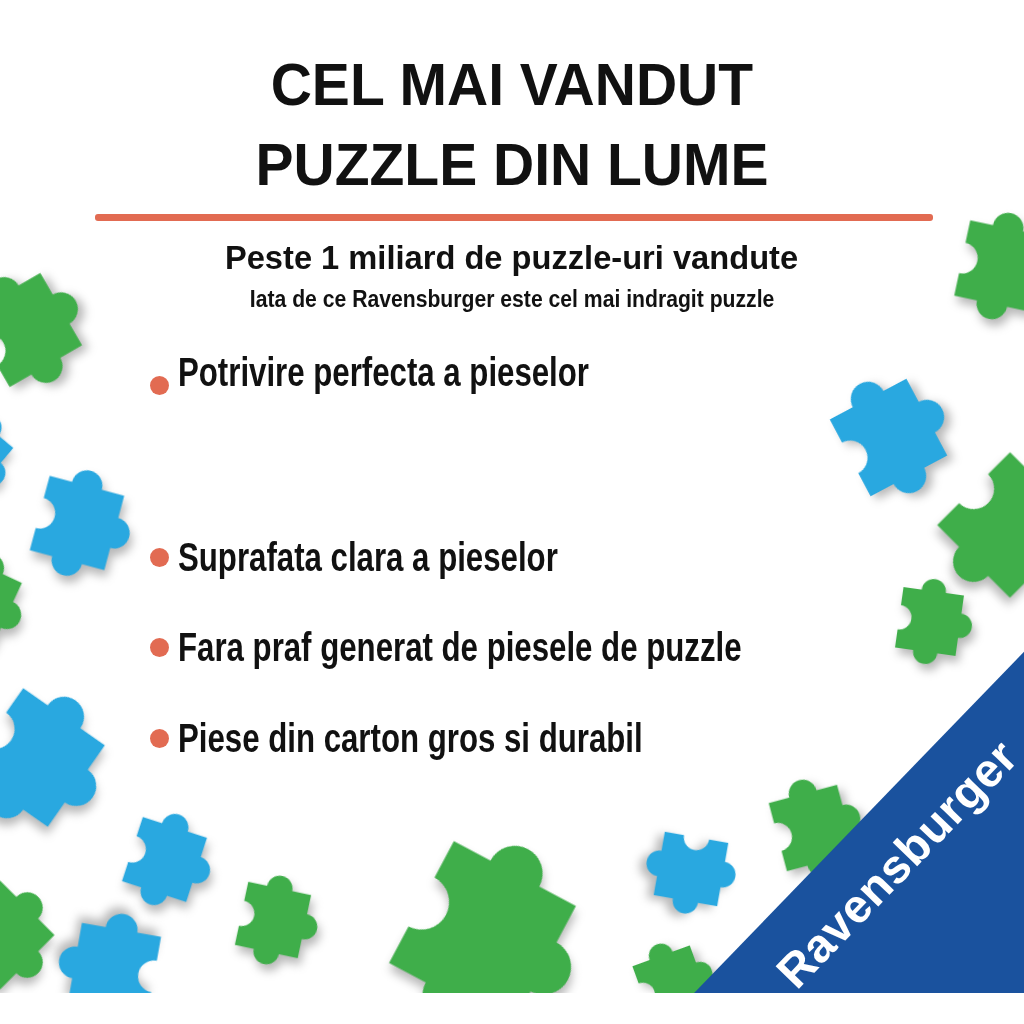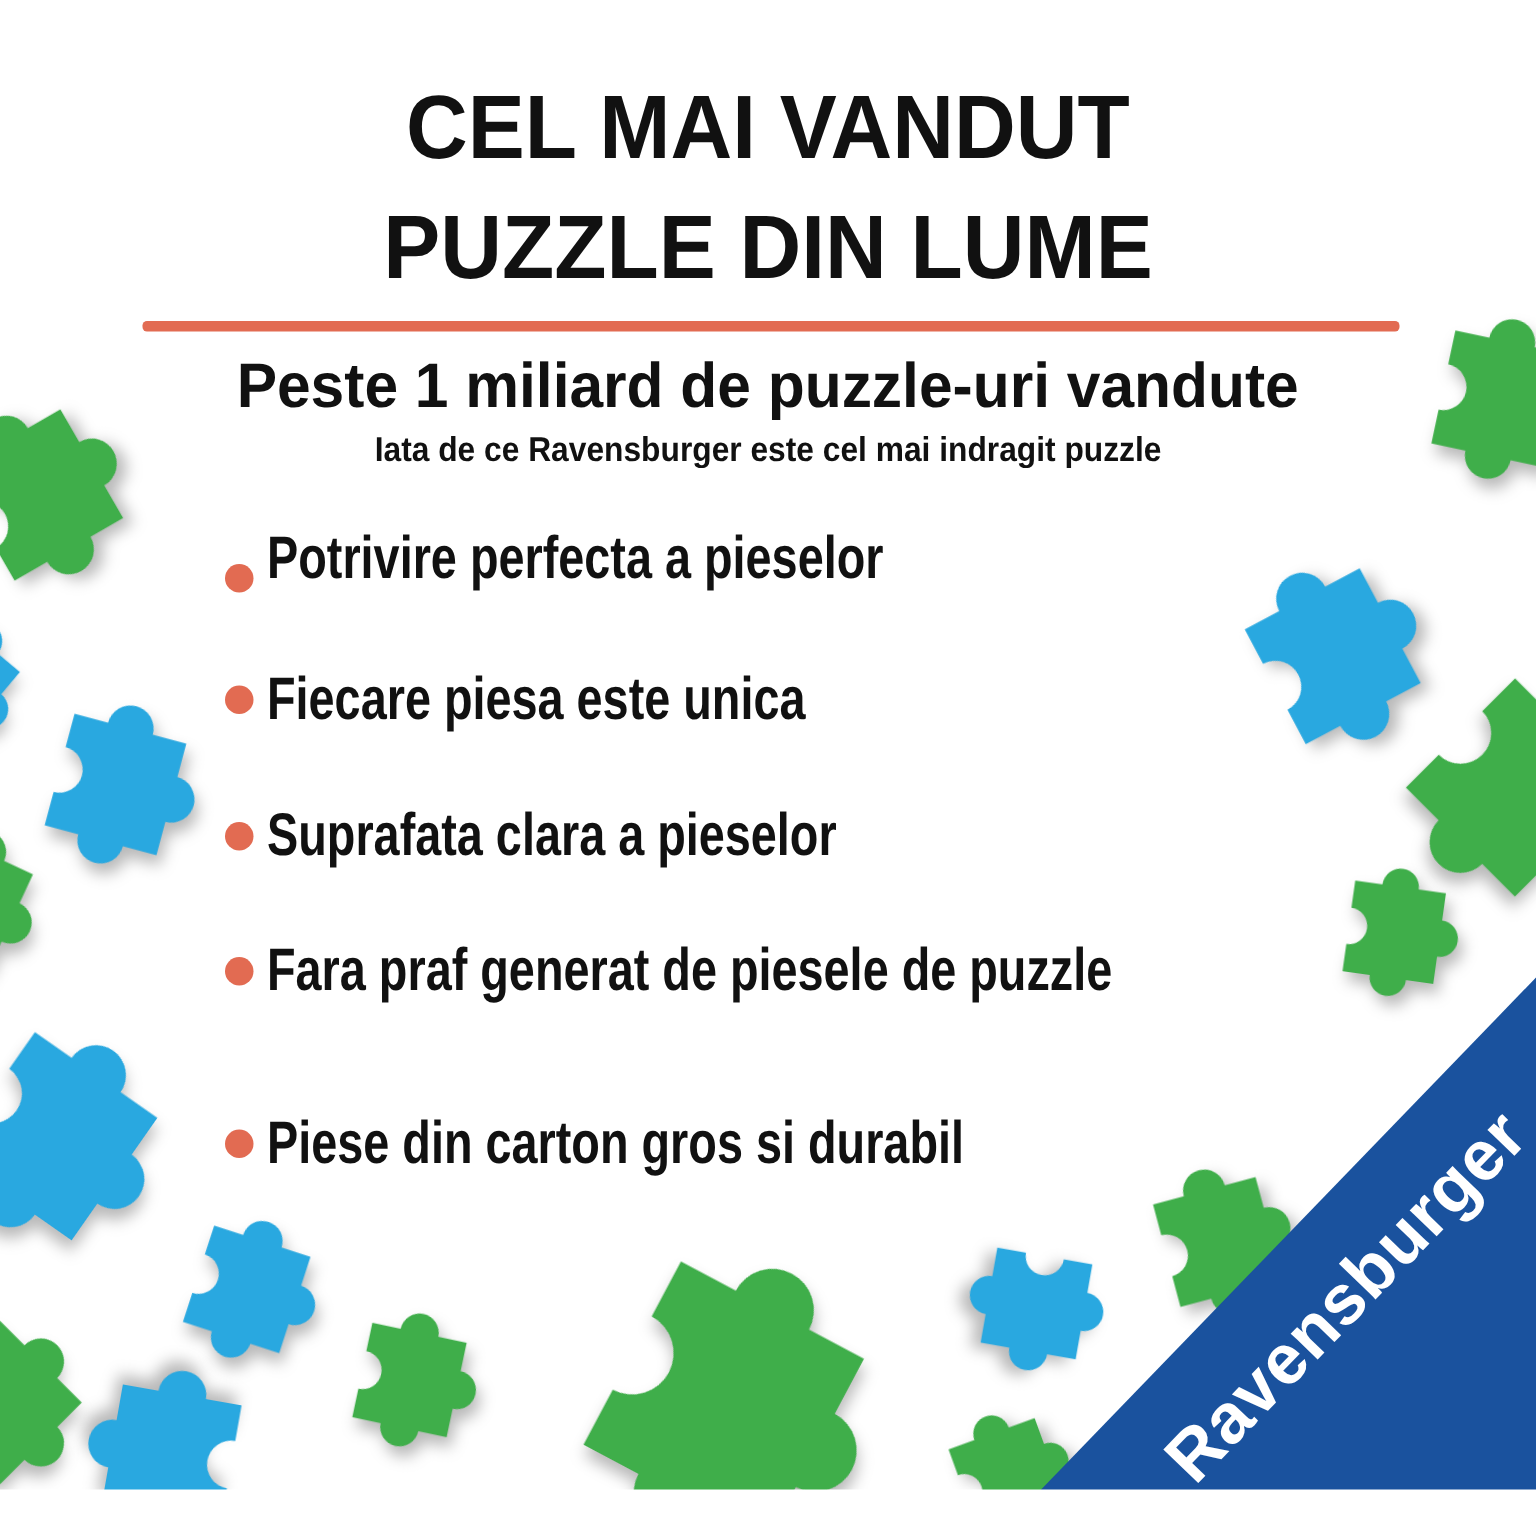--- a/index.html
+++ b/index.html
@@ -10,21 +10,21 @@
   }
   .stage{position:absolute;inset:0;width:1024px;height:1024px;overflow:hidden;}
 
   
   .txt{position:absolute;left:0;right:0;text-align:center;color:#111;z-index:4;white-space:nowrap;}
   .squeeze{display:inline-block;transform-origin:50% 50%;}
   .title{top:45px;font-size:60px;font-weight:bold;line-height:80px;letter-spacing:0px;}
   .title .squeeze{transform:scaleX(0.95);}
   .divider{position:absolute;left:95px;width:838px;top:214px;height:7px;
     border-radius:3px;z-index:4;}
-  .sub1{top:237px;font-size:42px;font-weight:bold;line-height:40px;}
+  .sub1{top:237px;font-size:34px;font-weight:bold;line-height:40px;}
   .sub1 .squeeze{transform:scaleX(0.96);}
   .sub2{top:281px;font-size:23px;font-weight:bold;line-height:36px;}
   .sub2 .squeeze{transform:scaleX(0.92);}
 
   .bullet-row{position:absolute;left:150px;display:flex;align-items:center;z-index:4;height:48px;}
   .dot{width:19px;height:19px;border-radius:50%;flex:0 0 auto;margin-right:9px;}
   .bullet-text{font-size:40px;font-weight:bold;color:#111;white-space:nowrap;
     display:inline-block;transform:scaleX(0.78);transform-origin:0 50%;}
 
   
@@ -118,33 +118,29 @@
     <span class="squeeze">Peste 1 miliard de puzzle-uri vandute</span>
   </div>
   <div class="txt sub2">
     <span class="squeeze">Iata de ce Ravensburger este cel mai indragit puzzle</span>
   </div>
 
   <div class="bullet-row" style="top:347px;align-items:flex-end;">
     <span class="dot" style="background: rgb(226, 107, 82);"></span>
     <span class="bullet-text">Potrivire perfecta a pieselor</span>
   </div>
-  <div class="bullet-row" style="top:442px;">
-    <span class="dot" style="background: rgb(226, 107, 82);"></span>
-    <span class="bullet-text">Fiecare piesa este unica</span>
-  </div>
   <div class="bullet-row" style="top:533px;">
     <span class="dot" style="background: rgb(226, 107, 82);"></span>
     <span class="bullet-text">Suprafata clara a pieselor</span>
   </div>
   <div class="bullet-row" style="top:623px;">
     <span class="dot" style="background: rgb(226, 107, 82);"></span>
     <span class="bullet-text">Fara praf generat de piesele de puzzle</span>
   </div>
-  <div class="bullet-row" style="top:714px;margin-top:24px;">
+  <div class="bullet-row" style="top:714px;">
     <span class="dot" style="background: rgb(226, 107, 82);"></span>
     <span class="bullet-text">Piese din carton gros si durabil</span>
   </div>
 
   <div class="ribbon" style="background: rgb(26, 82, 158);">
     <span class="brand-word">Ravensburger</span>
   </div>
 
   <div class="bottom-margin"></div>
 

